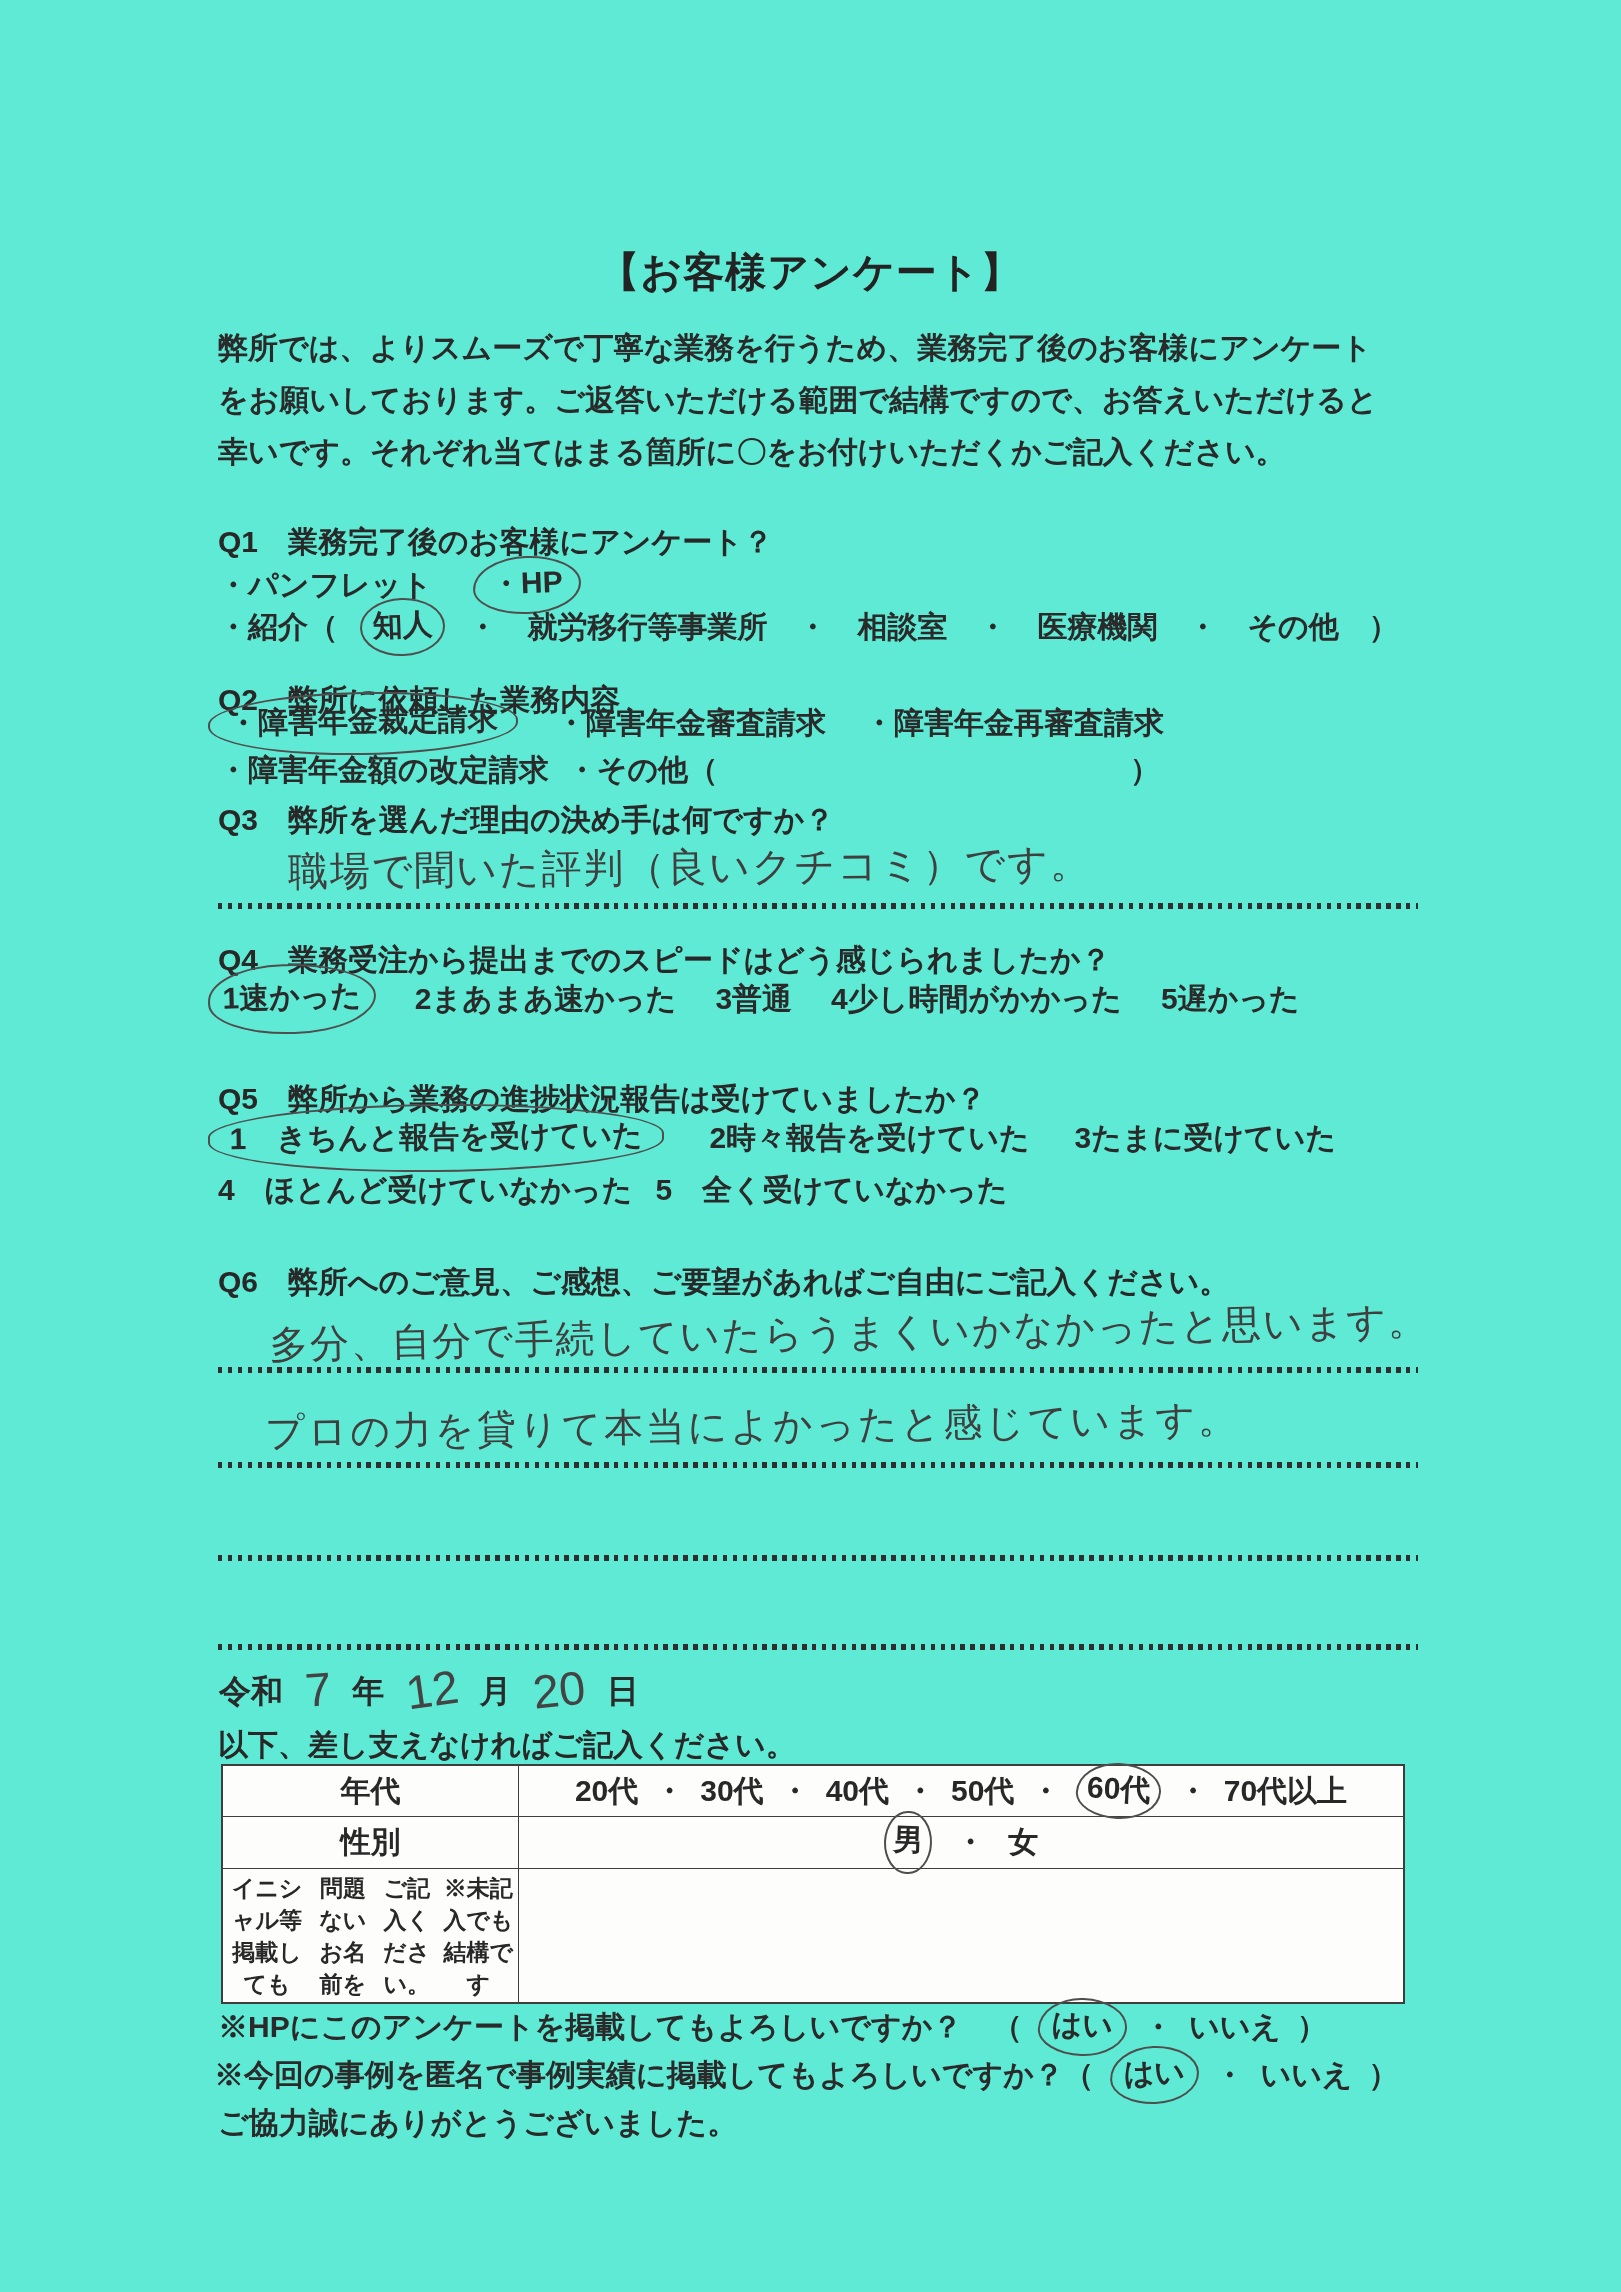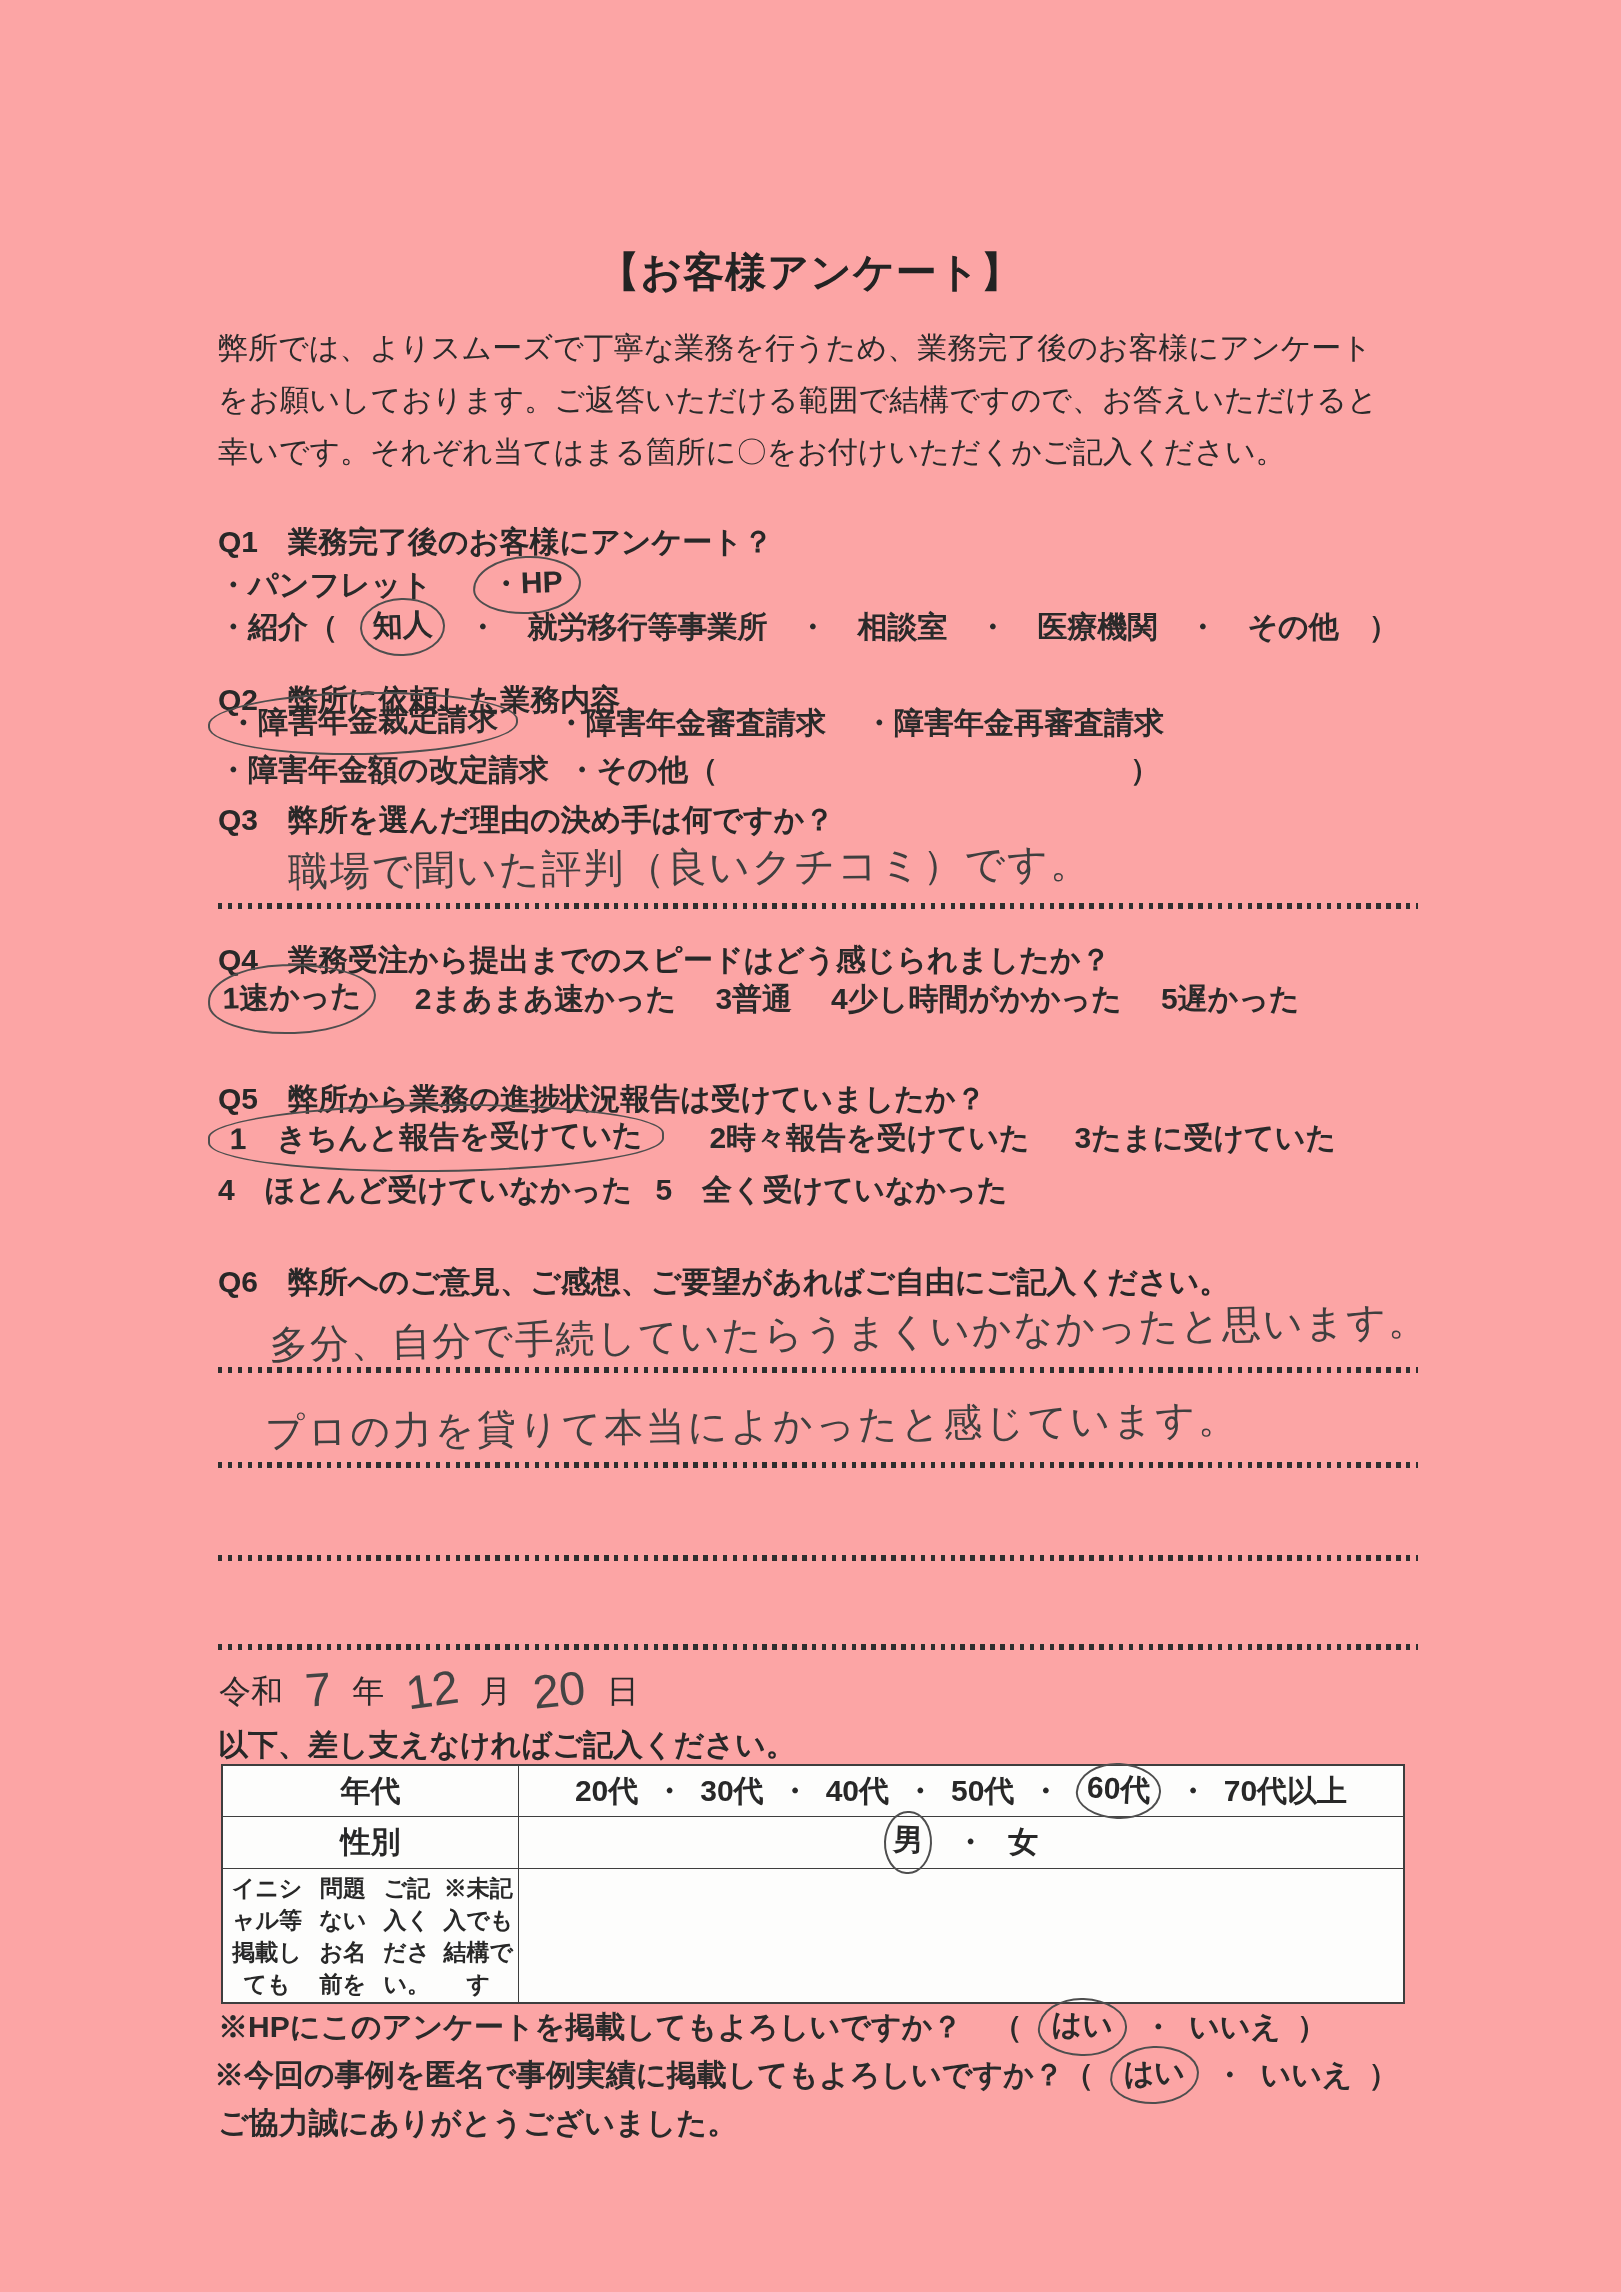--- a/index.html
+++ b/index.html
@@ -1,26 +1,26 @@
 <!DOCTYPE html>
 <html lang="ja" style="font-size:14.3px"><head>
 <meta charset="utf-8">
 <style>
   html,body { margin:0; padding:0; background:#e8e8e8; }
   .page {
     position:relative;
     width:1621px; height:2293px;
     margin:0 auto;
-    background:#fca5a5;
+    background:#5eead4;
     font-family:"Liberation Sans", sans-serif;
     color:#282828;
     overflow:hidden;
   }
   .abs { position:absolute; }
-  .print { font-weight:400; color:#2a2a2a; }
+  .print { font-weight:700; color:#2a2a2a; }
   .row { position:absolute; display:flex; align-items:center; white-space:nowrap; }
   .nowrap { white-space:nowrap; }
 
   .title {
     position:absolute; top:245px; left:0; width:100%;
     text-align:center; font-size:41px; font-weight:700;
     letter-spacing:0.9px; color:#232323;
   }
   .intro { position:absolute; top:322px; left:218px; font-size:30px; line-height:52px; }
   .intro span { display:block; white-space:nowrap; }

